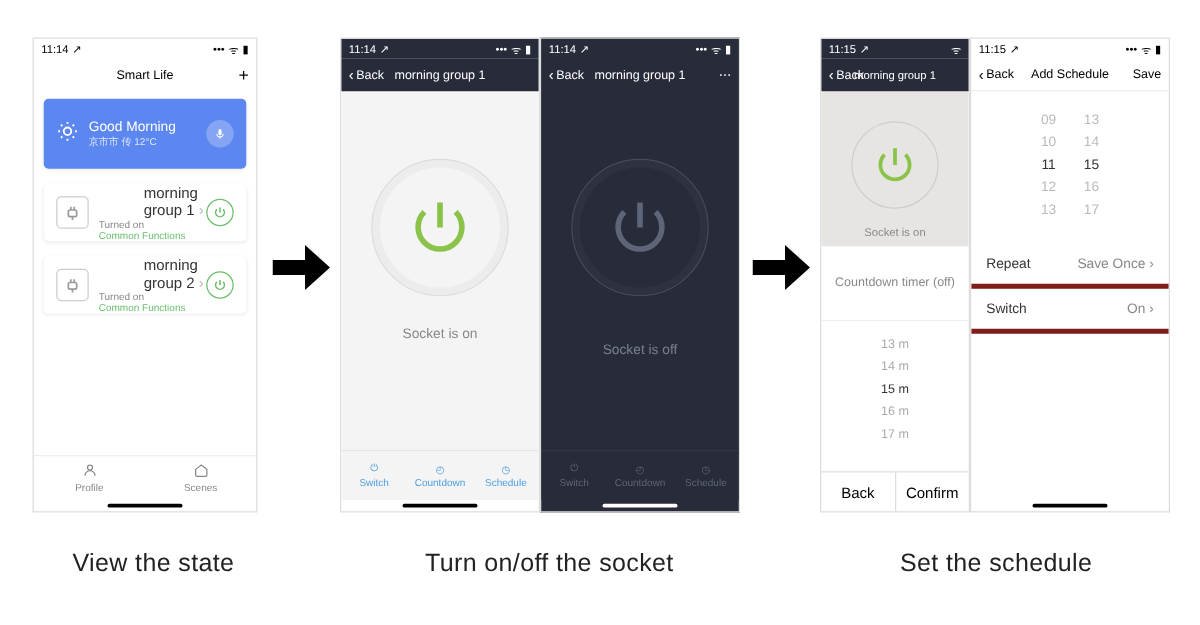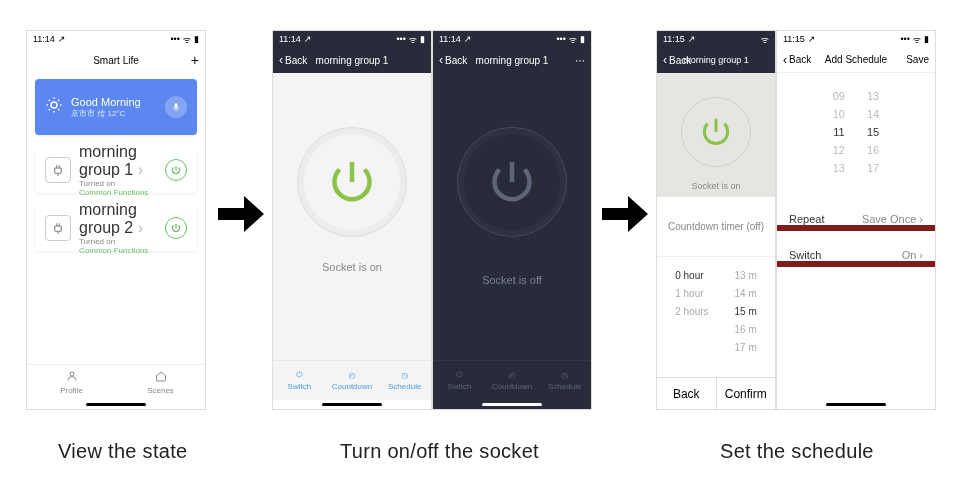--- a/index.html
+++ b/index.html
@@ -64,21 +64,21 @@
     background: rgba(255,255,255,0.25);
     display: flex; align-items: center; justify-content: center;
     margin-left: auto;
   }
   .device-card { height: 46px; }
   .plug-icon {
     width: 26px; height: 26px; border: 1px solid #ccc; border-radius: 4px;
     display: flex; align-items: center; justify-content: center; margin-right: 8px;
   }
   .dev-text { flex: 1; }
-  .dev-text .l1 { font-size: 16px; color: #333; }
+  .dev-text .l1 { font-size: 12px; color: #333; margin-left: 36px; }
   .dev-text .l2 { font-size: 8px; color: #888; }
   .dev-text .l3 { font-size: 8px; color: #6bbf6b; }
   .power-ring {
     width: 22px; height: 22px; border: 1.5px solid #6bbf6b; border-radius: 50%;
     display: flex; align-items: center; justify-content: center; color: #6bbf6b;
     margin-left: auto;
   }
   .bottom-nav {
     margin-top: auto;
     height: 36px;
@@ -126,22 +126,22 @@
 
   .caption {
     position: absolute;
     font-family: "Segoe UI", sans-serif;
     font-size: 20px;
     color: #222;
     letter-spacing: 0.3px;
   }
 
   .schedule-row {
-    height: 36px; display:flex; align-items:flex-end; justify-content:space-between;
-    padding: 0 12px; border-bottom: 6px solid #7f1d1d; font-size: 11px; color:#333;
+    height: 36px; display:flex; align-items:center; justify-content:space-between;
+    padding: 0 12px; border-bottom: 4px solid #7f1d1d; font-size: 11px; color:#333;
   }
   .schedule-row .val { color:#888; display:flex; align-items:center; gap:3px; }
   .picker-col { display:flex; flex-direction:column; align-items:center; font-size:11px; color:#bbb; line-height:18px; }
   .picker-col .sel { color:#333; font-weight:500; }
   .countdown-title { text-align:center; font-size:10px; color:#888; padding:24px 0; border-bottom:1px solid #eee; }
   .c-pick-row { display:flex; justify-content:center; gap:26px; padding-top:10px; font-size:10px; }
   .c-pick-row .ccol { display:flex; flex-direction:column; align-items:flex-start; line-height:18px; color:#aaa;}
   .c-pick-row .ccol span.sel{color:#333;}
   .action-bar {
     margin-top:auto; height:32px; display:flex; border-top:1px solid #ddd;
@@ -387,25 +387,20 @@
         <svg width="40" height="40" viewBox="0 0 24 24" fill="none" stroke="#8bc34a" stroke-width="1.8">
             <line x1="12" y1="4" x2="12" y2="12"></line>
             <path d="M7 7a7 7 0 1010 0"></path>
           </svg>
       </div>
       <div style="margin-top:14px;font-size:9px;color:#888;">Socket is on</div>
     </div>
     <div class="countdown-title">Countdown timer (off)</div>
     <div class="c-pick-row">
       <div class="ccol">
-        <span class="sel">0 hour</span>
-        <span>1 hour</span>
-        <span>2 hours</span>
-      </div>
-      <div class="ccol">
         <span>13 m</span>
         <span>14 m</span>
         <span class="sel">15 m</span>
         <span>16 m</span>
         <span>17 m</span>
       </div>
     </div>
     <div class="action-bar">
       <div>Back</div>
       <div style="border-left:1px solid #ddd;">Confirm</div>

